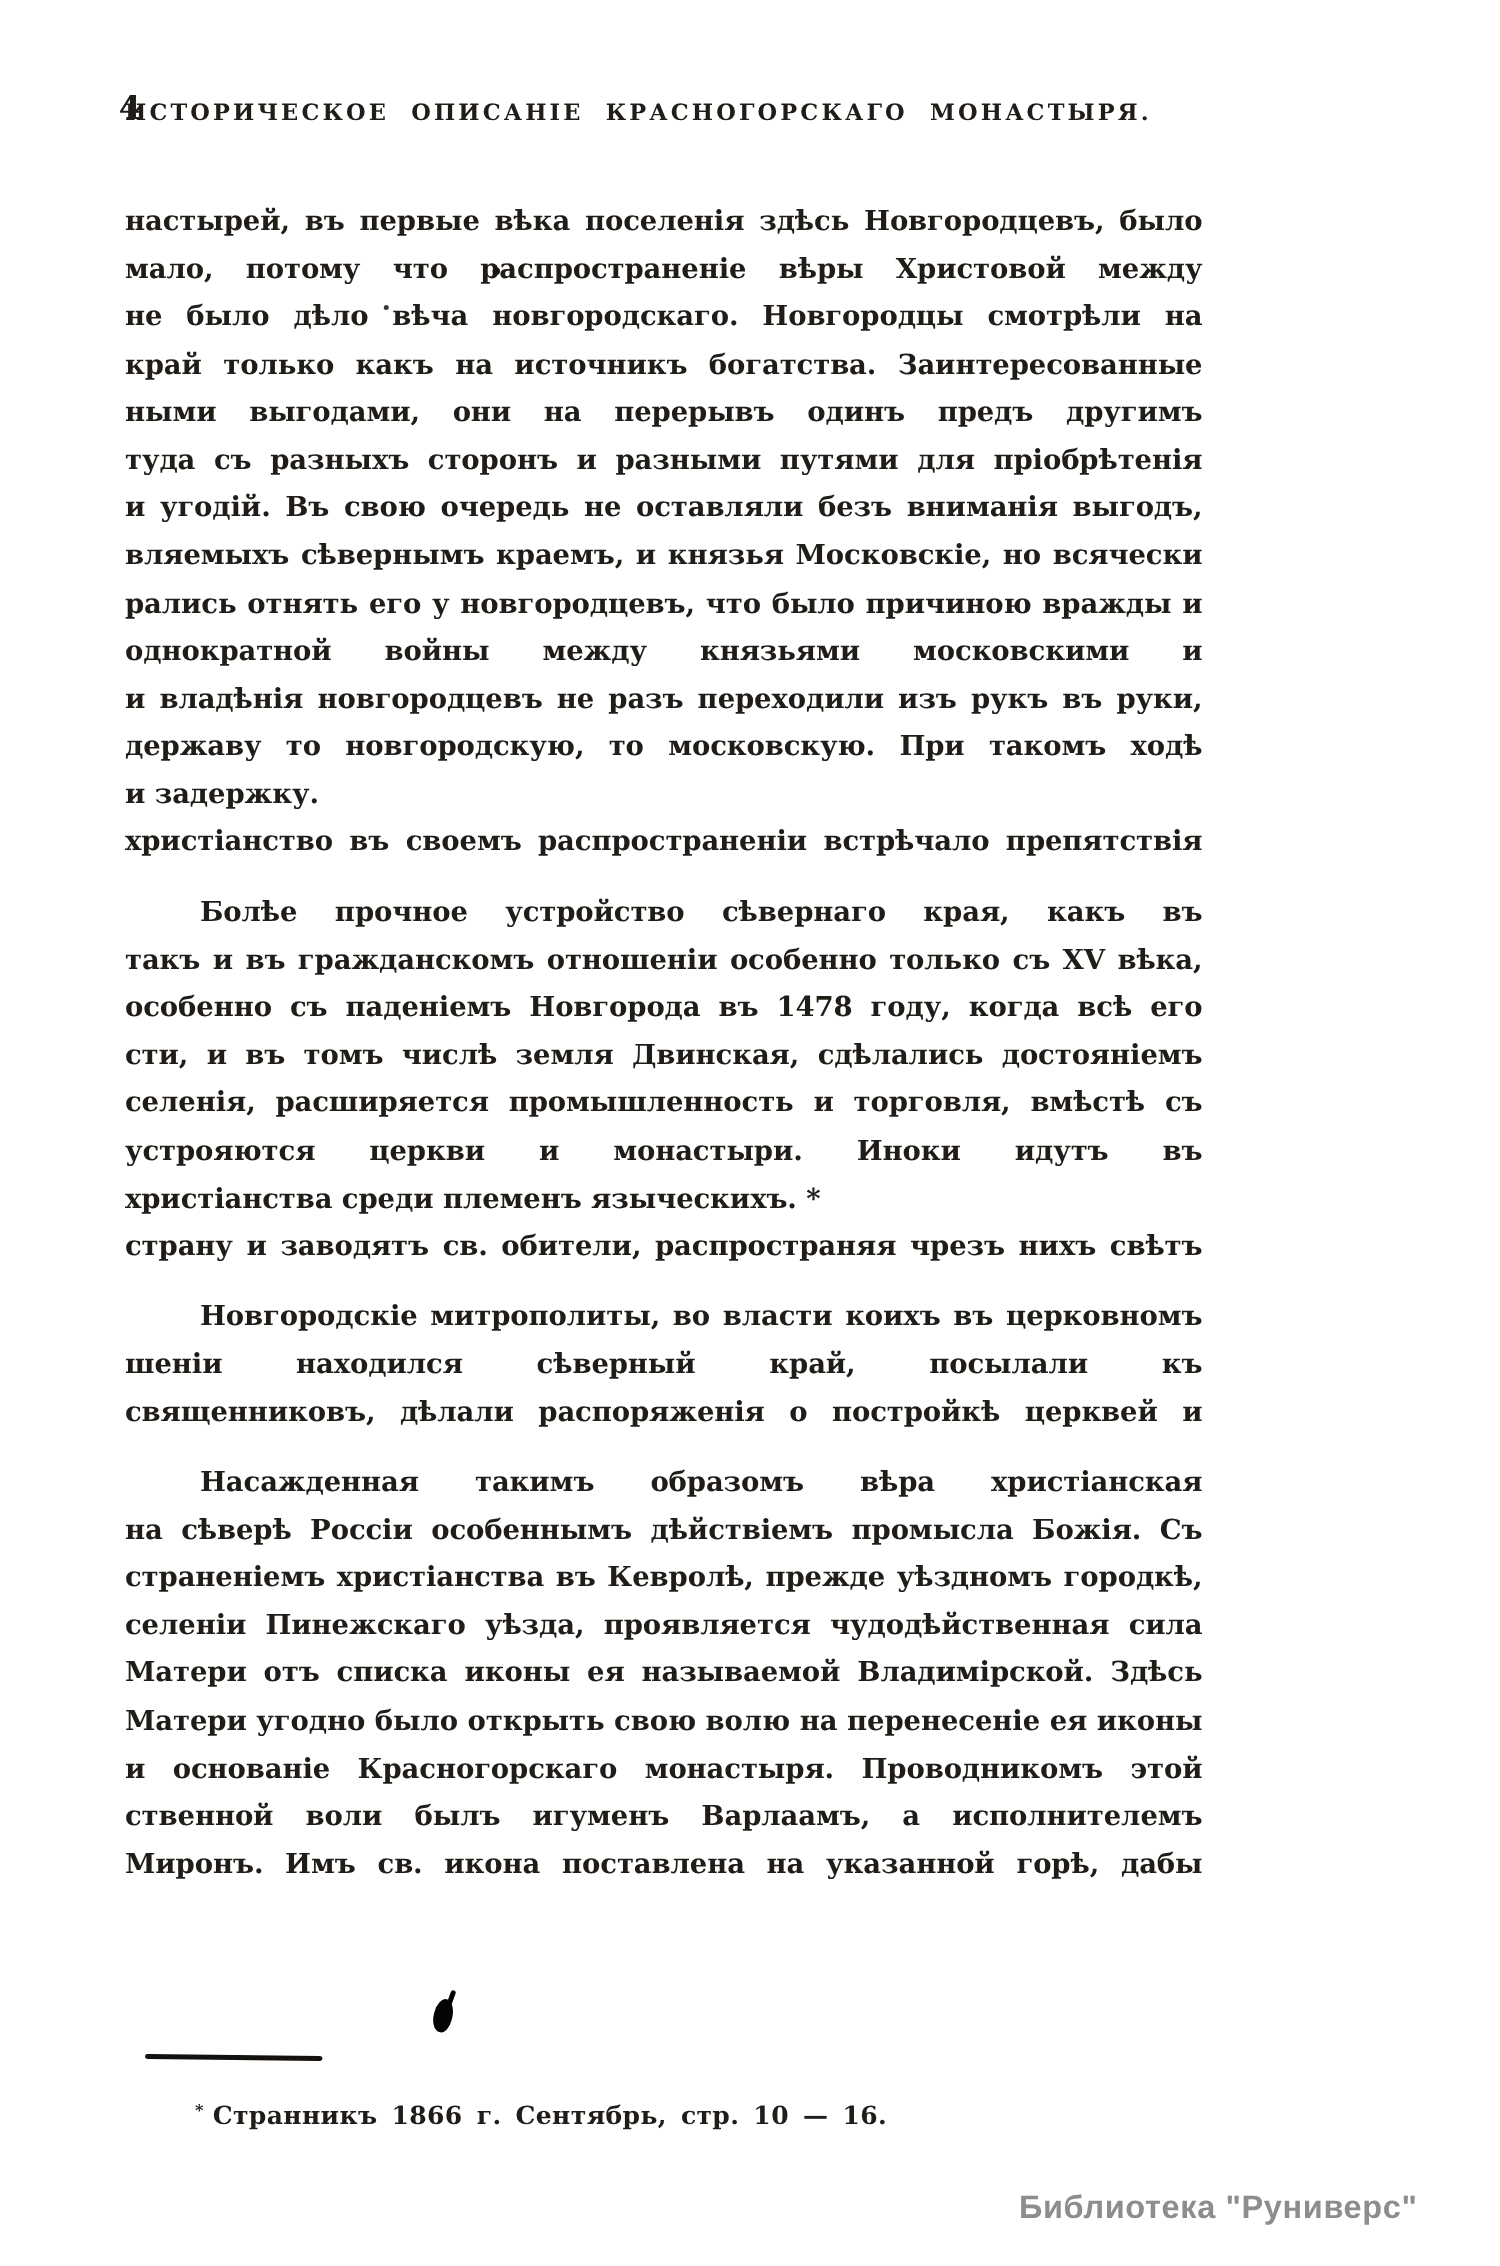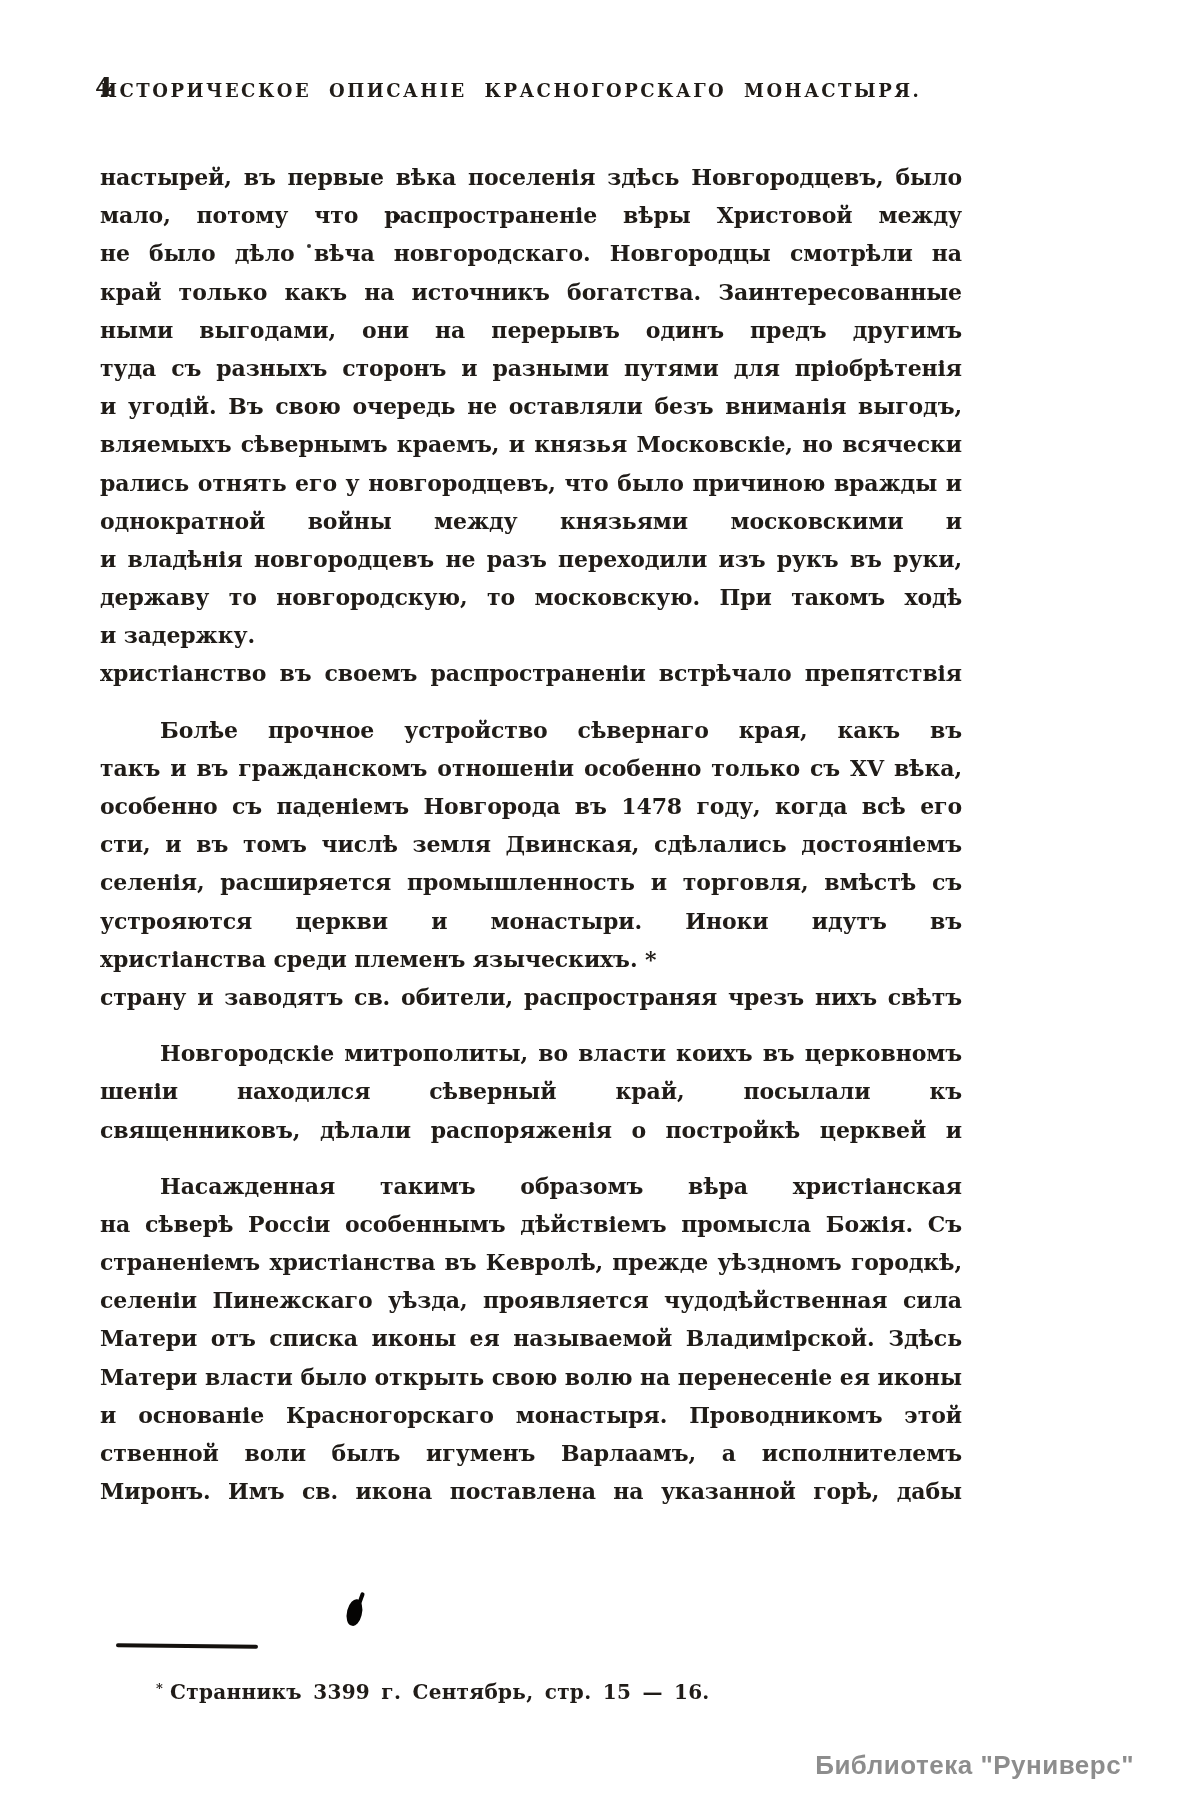--- a/index.html
+++ b/index.html
@@ -118,34 +118,34 @@
         <div class="line indent">Новгородскіе митрополиты, во власти коихъ въ церковномъ отно-</div>
         <div class="line">шеніи находился сѣверный край, посылали къ новопросвѣщеннымъ</div>
         <div class="line">священниковъ, дѣлали распоряженія о постройкѣ церквей и мона-</div>
       </div>
       <div class="para">
         <div class="line indent">Насажденная такимъ образомъ вѣра христіанская утвердилась</div>
         <div class="line">на сѣверѣ Россіи особеннымъ дѣйствіемъ промысла Божія. Съ распро-</div>
         <div class="line">страненіемъ христіанства въ Кевролѣ, прежде уѣздномъ городкѣ, нынѣ</div>
         <div class="line">селеніи Пинежскаго уѣзда, проявляется чудодѣйственная сила Божіей</div>
         <div class="line">Матери отъ списка иконы ея называемой Владимірской. Здѣсь Божіей</div>
-        <div class="line">Матери власти было открыть свою волю на перенесеніе ея иконы</div>
+        <div class="line">Матери угодно было открыть свою волю на перенесеніе ея иконы</div>
         <div class="line">и основаніе Красногорскаго монастыря. Проводникомъ этой Боже-</div>
         <div class="line">ственной воли былъ игуменъ Варлаамъ, а исполнителемъ священникъ</div>
         <div class="line">Миронъ. Имъ св. икона поставлена на указанной горѣ, дабы свѣтиль-</div>
       </div>
     </div>
 
   <span class="ink-speck speck-1"></span>
   <span class="ink-speck speck-2"></span>
 
   <div class="ink-blot">
     <div class="blot-stem"></div>
     <div class="blot-main"></div>
   </div>
 
   <div class="footnote-rule"></div>
 
-  <div class="footnote"><sup>*</sup><span>Странникъ 3399 г. Сентябрь, стр. 15 — 16.</span></div>
+  <div class="footnote"><sup>*</sup><span>Странникъ 1866 г. Сентябрь, стр. 10 — 16.</span></div>
 
   <div class="watermark">Библиотека "Руниверс"</div>
 
 </div>
 
 </body></html>

